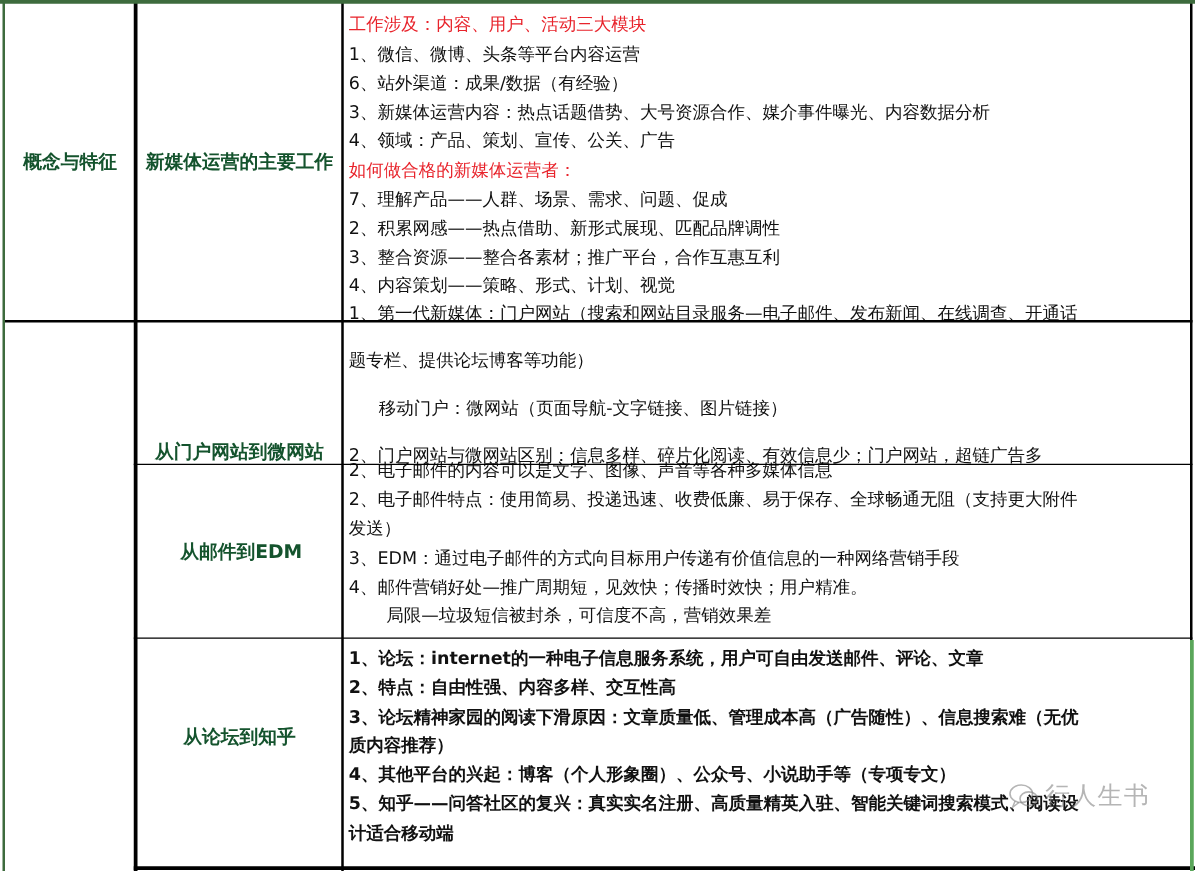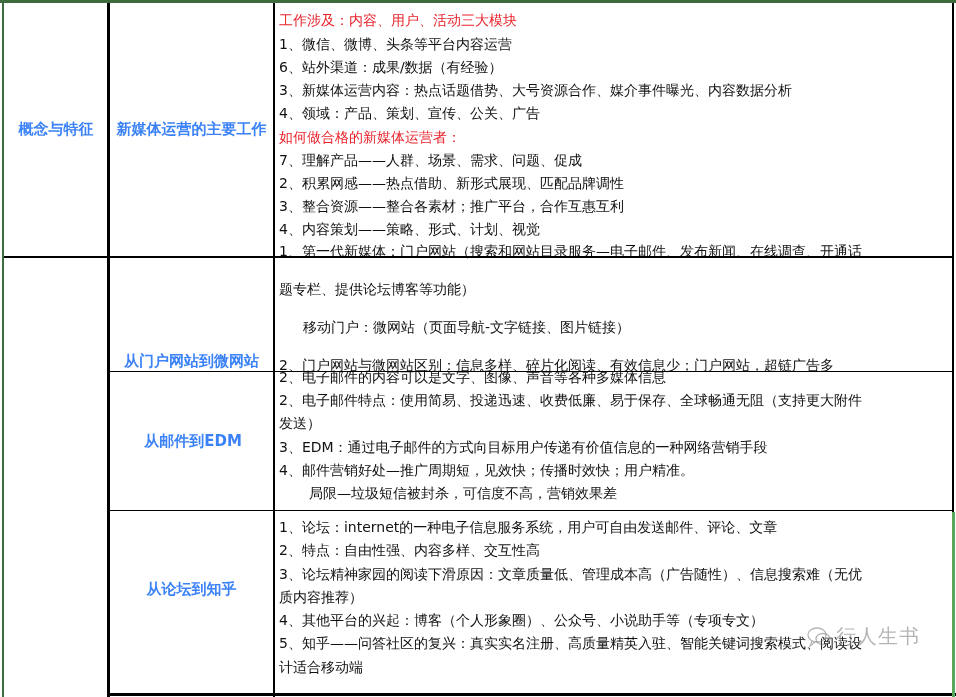--- a/index.html
+++ b/index.html
@@ -12,21 +12,21 @@
     .sheet { position: relative; width: 956px; height: 697px; }
 
     
     .green-top { position: absolute; left: 0; top: 0; width: 956px; height: 3px; background: #3d6b3d; }
     .green-left { position: absolute; left: 2px; top: 0; width: 2px; height: 697px; background: #3d6b3d; }
     .green-right { position: absolute; left: 952px; top: 512px; width: 3px; height: 185px; background: #5aa65a; }
 
     .cell { position: absolute; background: #fff; }
     .cat-cell, .sub-cell {
       display: flex; align-items: center; justify-content: center;
-      font-weight: bold; font-size: 15px; color: #3b82f6;
+      font-weight: bold; font-size: 15px; color: #14532d;
       text-align: center;
     }
     .content-cell {
       padding: 0 0 12px 4px;
       font-size: 14px; line-height: 23.2px;
       display: flex; flex-direction: column; justify-content: center;
     }
     .line { white-space: nowrap; }
     .line.red { color: #e8232b; }
     .line.indent { padding-left: 24px; }
@@ -89,21 +89,21 @@
     <div class="line">2、电子邮件特点：使用简易、投递迅速、收费低廉、易于保存、全球畅通无阻（支持更大附件</div>
     <div class="line">发送）</div>
     <div class="line">3、EDM：通过电子邮件的方式向目标用户传递有价值信息的一种网络营销手段</div>
     <div class="line">4、邮件营销好处—推广周期短，见效快；传播时效快；用户精准。</div>
     <div class="line indent2">局限—垃圾短信被封杀，可信度不高，营销效果差</div>
   </div>
 
   <div class="cell sub-cell" style="left:110px; top:512px; width:163px; height:155px;">
     <span>从论坛到知乎</span>
   </div>
-  <div class="cell content-cell" style="left:275px; top:512px; width:677px; height:181px; padding-top:2px;">
+  <div class="cell content-cell" style="left:275px; top:512px; width:677px; height:181px; padding-top:2px;font-weight:bold;">
     <div class="line">1、论坛：internet的一种电子信息服务系统，用户可自由发送邮件、评论、文章</div>
     <div class="line">2、特点：自由性强、内容多样、交互性高</div>
     <div class="line">3、论坛精神家园的阅读下滑原因：文章质量低、管理成本高（广告随性）、信息搜索难（无优</div>
     <div class="line">质内容推荐）</div>
     <div class="line">4、其他平台的兴起：博客（个人形象圈）、公众号、小说助手等（专项专文）</div>
     <div class="line">5、知乎——问答社区的复兴：真实实名注册、高质量精英入驻、智能关键词搜索模式、阅读设</div>
     <div class="line">计适合移动端</div>
   </div>
 
   <div class="b" style="left:107px; top:0; width:3px; height:697px;"></div>

